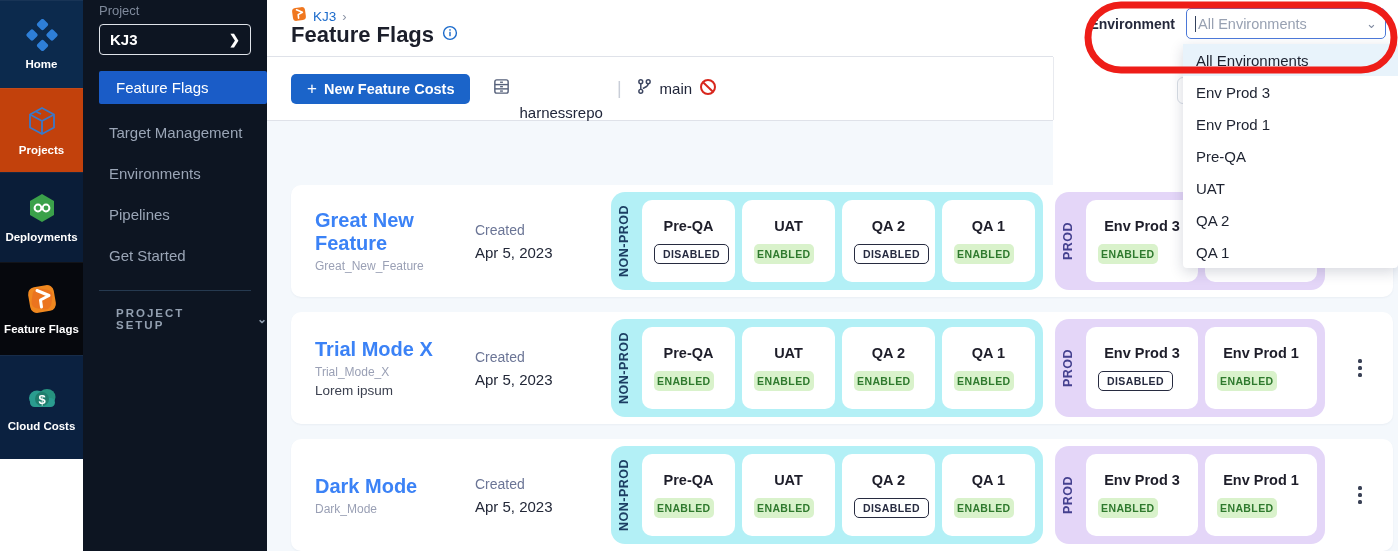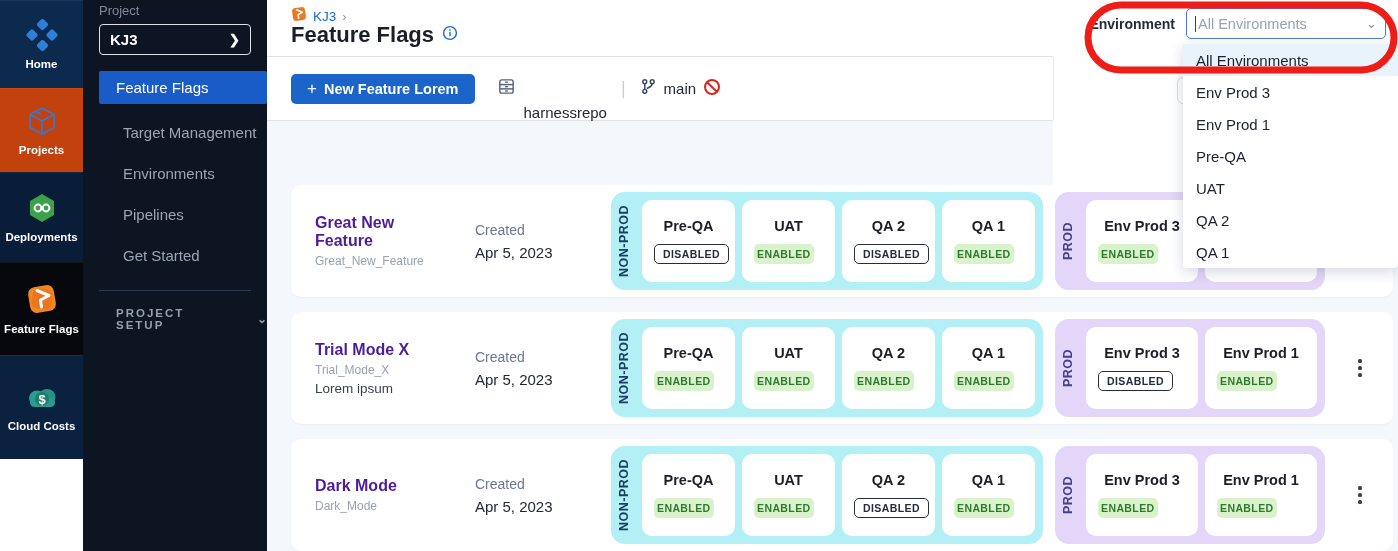--- a/index.html
+++ b/index.html
@@ -15,21 +15,21 @@
   .rail-item svg { display:block; }
 
   
   .psidebar { width:184px; flex:0 0 184px; height:551px; background:#0d1522; position:relative; }
   .proj-label { color:#7f8a9c; font-size:13px; padding:3px 0 0 16px; }
   .proj-select { margin:6px 16px 0 16px; height:31px; border:1px solid #dfe3e9; border-radius:4px;
     display:flex; align-items:center; justify-content:space-between; padding:0 10px; cursor:pointer; }
   .proj-select .pname { color:#fff; font-size:15px; font-weight:bold; }
   .proj-select .chev { color:#fff; font-size:13px; font-weight:bold; }
   .pmenu { margin-top:16px; }
-  .pmenu-item { height:41px; display:flex; align-items:center; padding-left:40px;
+  .pmenu-item { height:41px; display:flex; align-items:center; padding-left:26px;
     color:#9aa5b6; font-size:15px; cursor:pointer; }
   .pmenu-item.selected { background:#1a5cc7; color:#fff; margin-left:16px; padding-left:17px;
     height:33px; margin-bottom:8px; border-radius:2px; }
   .psep { border-top:1px solid #263a50; margin:14px 16px 0 16px; }
   .psetup { margin-top:16px; padding-left:33px; display:flex; align-items:center; gap:24px;
     color:#93a0b1; font-size:11.5px; font-weight:bold; letter-spacing:2px; cursor:pointer; }
   .psetup .chev { font-size:12px; letter-spacing:0; }
 
   
   .main { flex:1; position:relative; height:551px; background:#fff; }
@@ -55,21 +55,21 @@
   .branch-name { color:#21263a; font-size:15px; }
 
   .white-patch { position:absolute; left:786px; top:57px; width:345px; height:129px; background:#fff; }
 
   
   .list { position:absolute; top:121px; left:0; width:1131px; height:430px; background:#f4f8fc;
     padding:64px 0 0 24px; display:flex; flex-direction:column; gap:15px; }
   .flag-row { width:1102px; height:114px; background:#fff; border-radius:10px;
     display:flex; align-items:center; padding:0 18px 0 24px; box-shadow:0 1px 2px rgba(40,60,90,.05); }
   .fcol-name { width:150px; }
-  .fname { font-size:16px; font-weight:bold; color:#4c1d95; }
+  .fname { font-size:20px; font-weight:bold; color:#3b82f6; }
   .fid { font-size:12px; color:#9aa0b5; margin-top:4px; }
   .fdesc { font-size:13.5px; color:#3c4150; margin-top:4px; }
   .fcol-created { width:150px; margin-left:24px; }
   .created-label { font-size:14px; color:#6b7596; }
   .created-date { font-size:15px; color:#232838; margin-top:6px; }
 
   .env-wrap { margin-left:auto; display:flex; align-items:center; gap:12px; }
   .env-section { display:flex; align-items:stretch; gap:7px; border-radius:14px; padding:8px 8px 8px 2px; }
   .env-section.nonprod { background:#b3f0f6; }
   .env-section.prod { background:#e4d6f8; }
@@ -220,21 +220,21 @@
           <circle cx="8" cy="8" r="6.4" fill="none" stroke="#1a6acb" stroke-width="1.4"></circle>
           <rect x="7.3" y="6.8" width="1.4" height="4.4" fill="#1a6acb"></rect>
           <rect x="7.3" y="4.2" width="1.4" height="1.5" fill="#1a6acb"></rect>
         </svg>
     </span>
   </div>
 
   <div class="toolbar">
     <button class="btn-primary">
       <span style="font-size:17px;font-weight:normal;">+</span>
-      <span>New Feature Lorem</span>
+      <span>New Feature Costs</span>
     </button>
     <div class="repo-group">
       <span>
         <svg width="19" height="19" viewBox="0 0 20 20">
             <rect x="3" y="3" width="14" height="14" rx="2" fill="none" stroke="#55607a" stroke-width="1.5"></rect>
             <line x1="3" y1="8" x2="17" y2="8" stroke="#55607a" stroke-width="1.5"></line>
             <line x1="3" y1="12.5" x2="17" y2="12.5" stroke="#55607a" stroke-width="1.5"></line>
             <line x1="8.5" y1="5.5" x2="11.5" y2="5.5" stroke="#55607a" stroke-width="1.4"></line>
             <line x1="8.5" y1="10.2" x2="11.5" y2="10.2" stroke="#55607a" stroke-width="1.4"></line>
             <line x1="8.5" y1="14.8" x2="11.5" y2="14.8" stroke="#55607a" stroke-width="1.4"></line>

